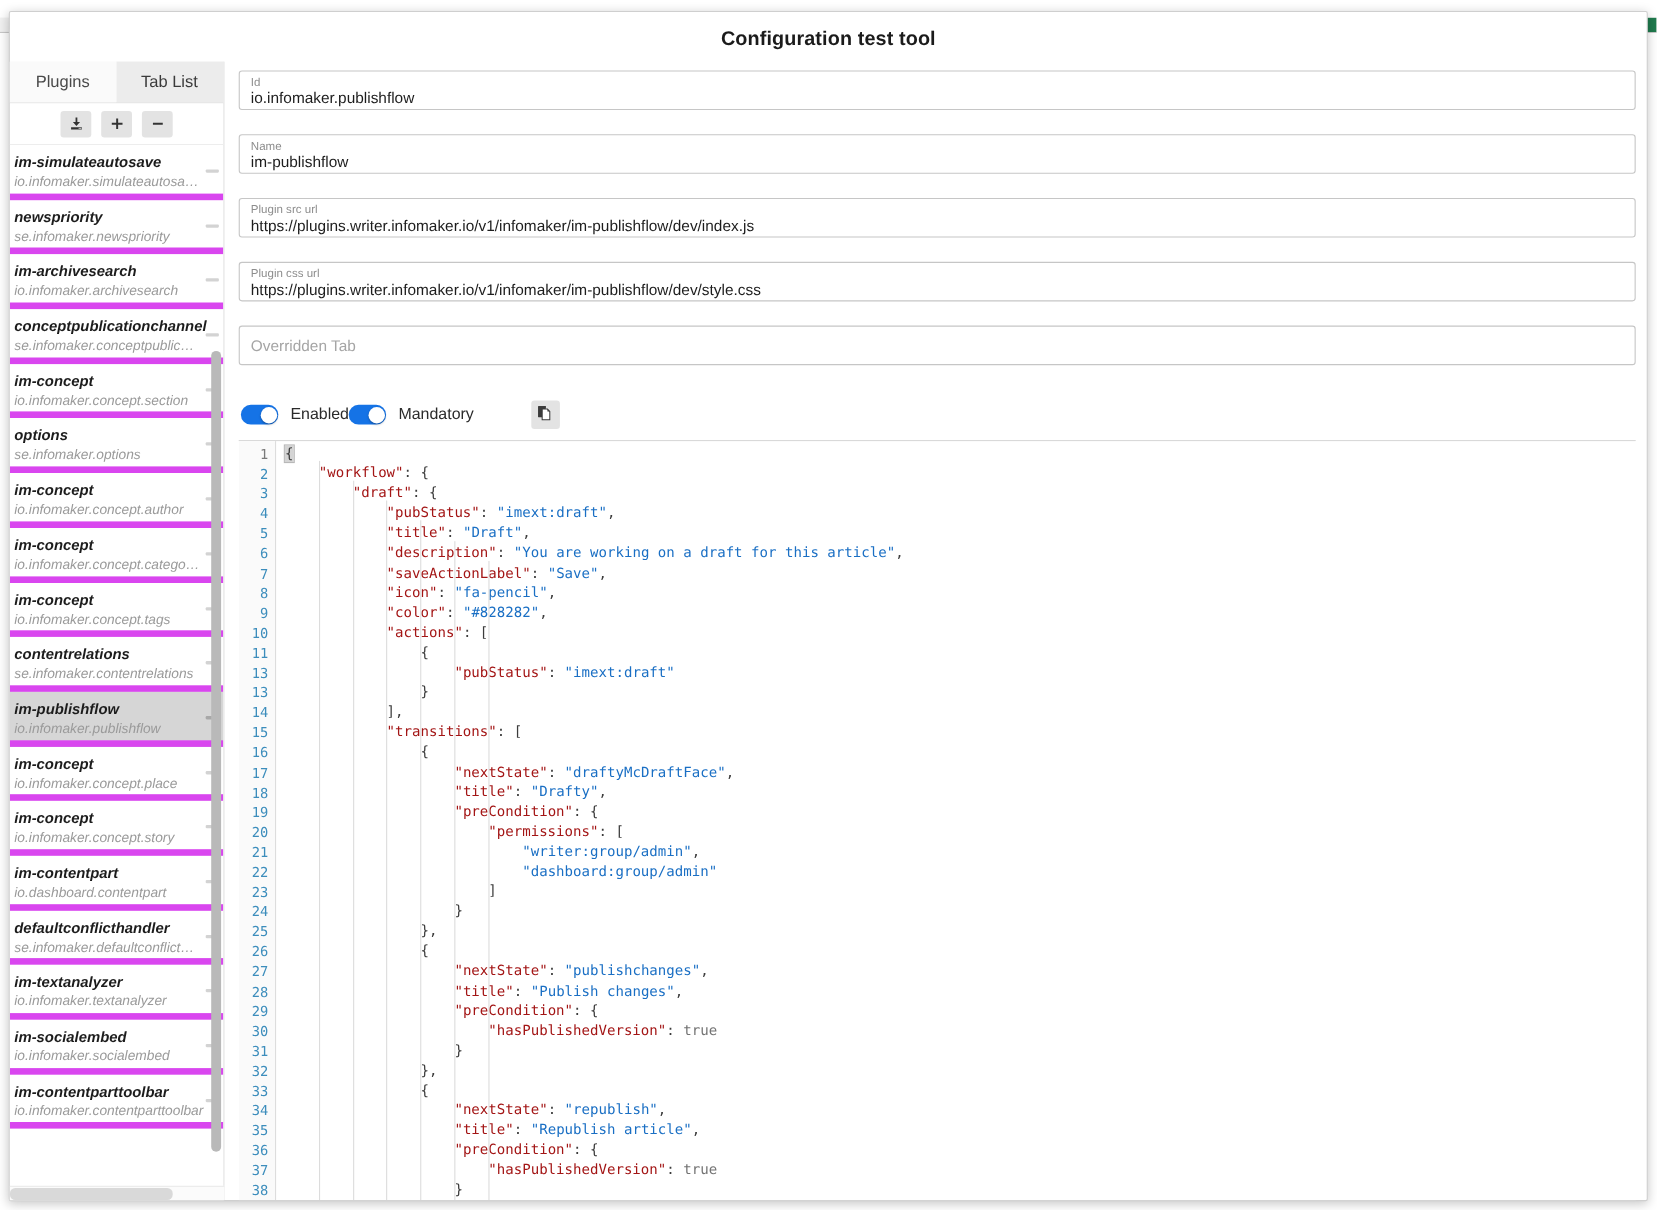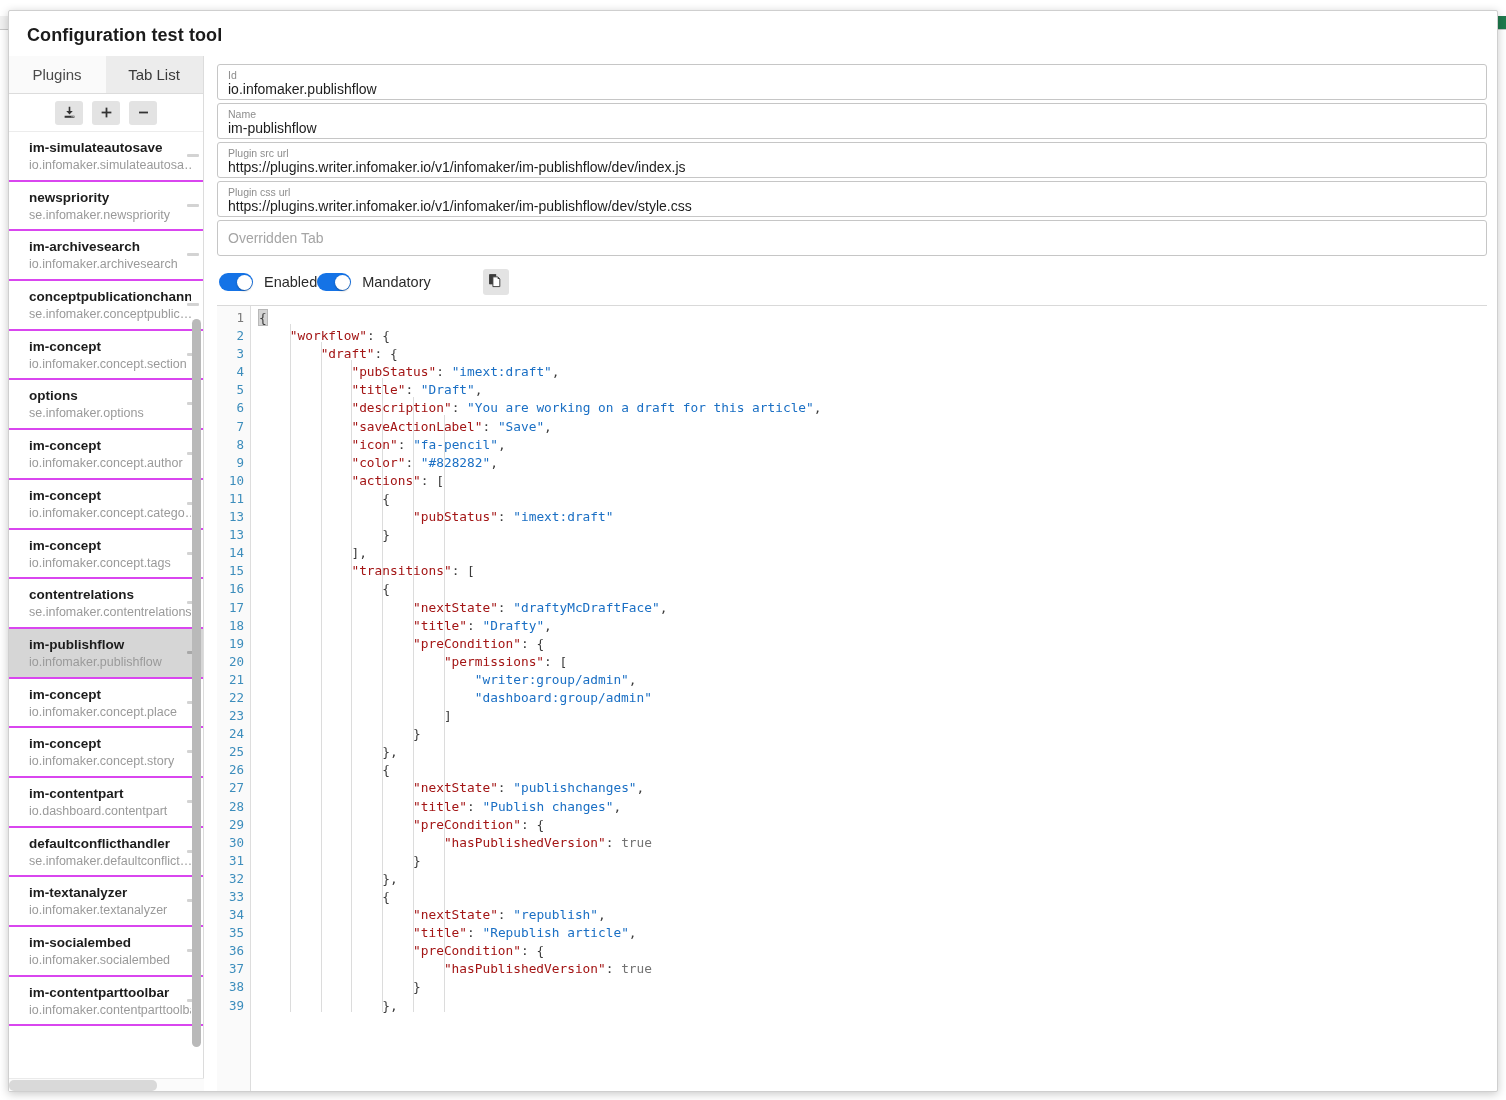--- a/index.html
+++ b/index.html
@@ -44,20 +44,21 @@
     border: 1px solid #cfcfcf;
     border-radius: 2px;
     box-shadow: 0 2px 10px rgba(0,0,0,.22);
     display: flex; flex-direction: column;
   }
 
   #modal-title {
     padding: 14px 18px 10px 18px;
     font-size: 18px; font-weight: bold; color: #1b1b1b;
     letter-spacing: .1px;
+    text-align: center;
   }
 
   #modal-body { flex: 1; display: flex; min-height: 0; position: relative; }
 
   
   #left-panel {
     width: 195px; flex: 0 0 195px;
     display: flex; flex-direction: column;
     border-right: 1px solid #dcdcdc;
     position: relative;
@@ -96,24 +97,25 @@
   .tool-btn svg { display: block; }
 
   #plugin-list {
     flex: 1; overflow: hidden; position: relative;
     background: #fff;
   }
   #plugin-list-inner {
     position: absolute; top: 0; left: 0; right: 0;
   }
   .plugin-item {
-    padding: 7px 12px 8px 20px;
-    border-bottom: 2px solid #d946ef;
+    padding: 7px 12px 8px 4px;
+    border-bottom: 6px solid #d946ef;
     cursor: pointer; position: relative;
     height: 49.7px;
+    font-style: italic;
   }
   .plugin-item.selected { background: #d6d6d6; }
   .plugin-name {
     font-size: 13.5px; font-weight: bold; color: #1c1c1c;
     white-space: nowrap; overflow: hidden;
     line-height: 17px;
   }
   .plugin-id {
     font-size: 12.5px; color: #9a9a9a;
     white-space: nowrap; overflow: hidden;
@@ -144,21 +146,21 @@
   
   #right-panel {
     flex: 1; min-width: 0;
     padding: 8px 10px 0 13px;
     display: flex; flex-direction: column;
   }
 
   .field {
     position: relative;
     border: 1px solid #c6c6c6; border-radius: 3px;
-    height: 36px; margin-bottom: 3px;
+    height: 36px; margin-bottom: 22px;
     padding: 3px 10px 0 10px;
     background: #fff;
     display: flex; flex-direction: column; justify-content: center;
   }
   .field-label { font-size: 10.5px; color: #8d8d8d; line-height: 12px; }
   .field-value {
     font-size: 14px; color: #1d1d1d; line-height: 17px;
     white-space: nowrap; overflow: hidden;
   }
   .field.placeholder-only { justify-content: center; padding-top: 0; }

